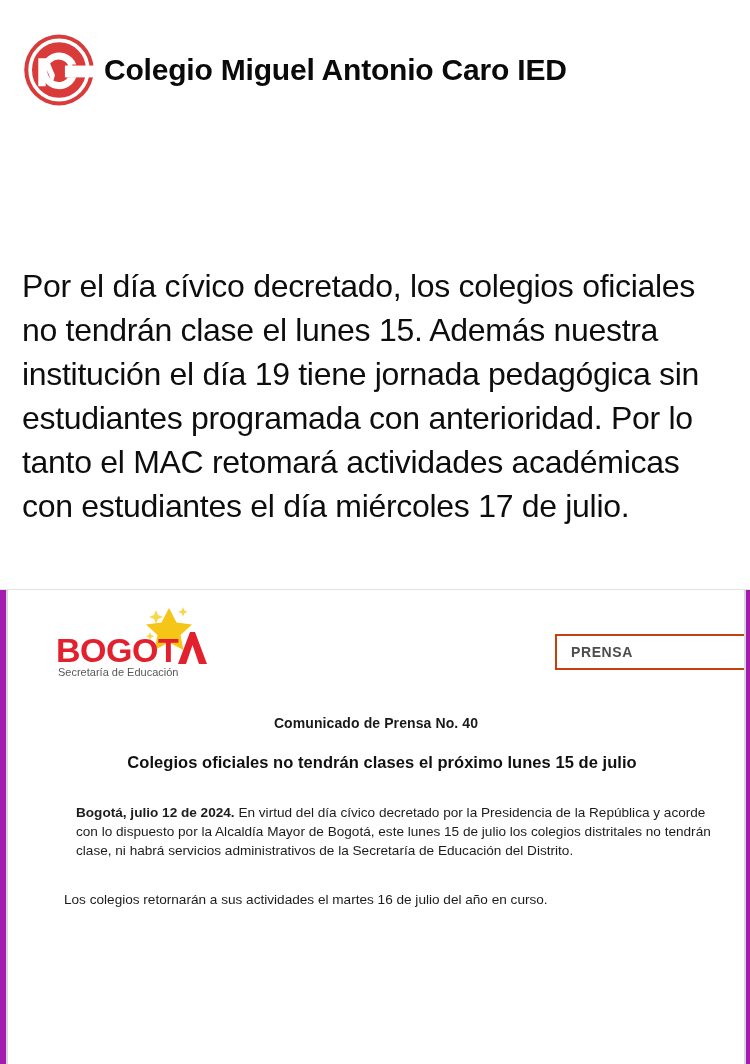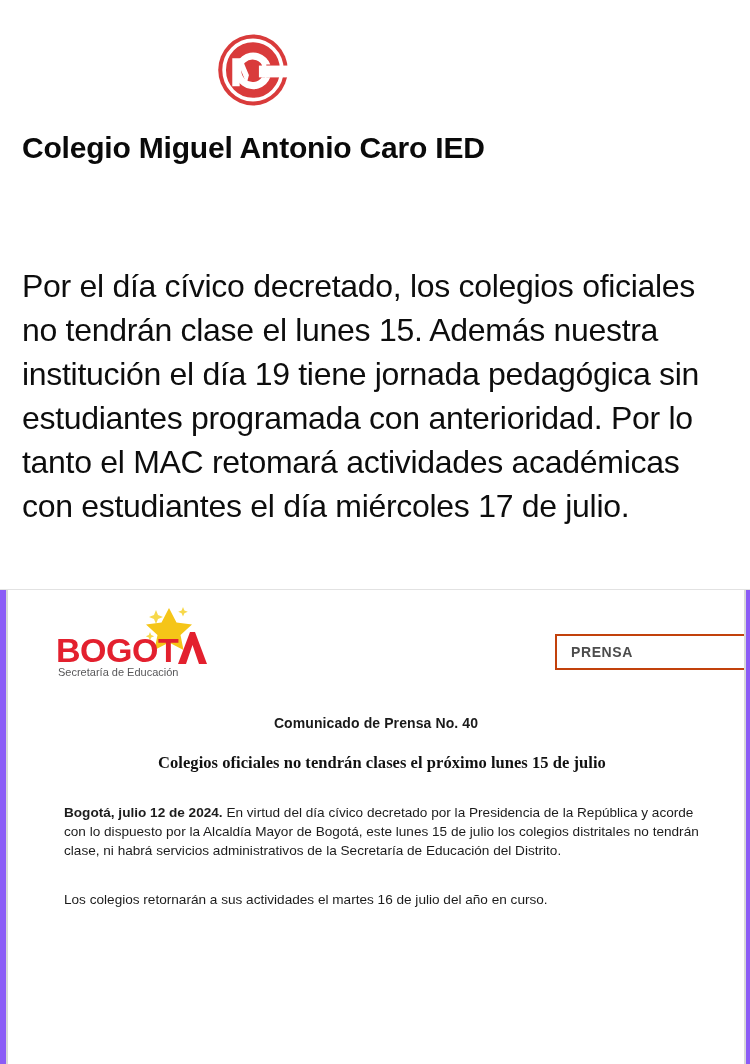--- a/index.html
+++ b/index.html
@@ -27,22 +27,21 @@
     background: #ffffff;
     box-sizing: border-box;
   }
 
   .post-header {
     position: absolute;
     left: 22px;
     top: 33px;
     display: flex;
     align-items: center;
-    gap: 26px;
-    flex-direction: column;
+    gap: 8px;
   }
 
   .mac-logo {
     width: 74px;
     height: 74px;
     flex: 0 0 auto;
     display: block;
   }
 
   .org-name {
@@ -84,21 +83,21 @@
     letter-spacing: -0.3px;
   }
 
   
   .doc-wrap {
     position: absolute;
     left: 0;
     top: 589px;
     width: 750px;
     height: 475px;
-    background: #8b5cf6;
+    background: #a21caf;
     border-top: 1px solid #e2e2e2;
     box-sizing: border-box;
   }
   .doc-wrap::before {
     content: "";
     position: absolute;
     left: 6px; top: 0; bottom: 0;
     width: 2px;
     background: #d8d8d8;
   }
@@ -160,34 +159,33 @@
   }
   .doc-title {
     position: absolute;
     left: 12px; right: 0;
     top: 163px;
     text-align: center;
     font-size: 16.5px;
     font-weight: bold;
     color: #111111;
     letter-spacing: 0.05px;
-    font-family: Liberation Serif, serif;
   }
 
   
   .doc-para {
     position: absolute;
     left: 56px;
     width: 636px;
     font-size: 13.6px;
     line-height: 19px;
     color: #1c1c1c;
     text-align: left;
   }
-  .doc-para-1 { top: 213px; }
+  .doc-para-1 { top: 213px; margin-left: 12px; }
   .doc-para-2 { top: 300px; }
   .doc-para-1 .lead { font-weight: bold; }
 
   
   .doc-sign {
     position: absolute;
     right: 46px;
     top: 339px;
     text-align: right;
     color: #1a1a1a;

